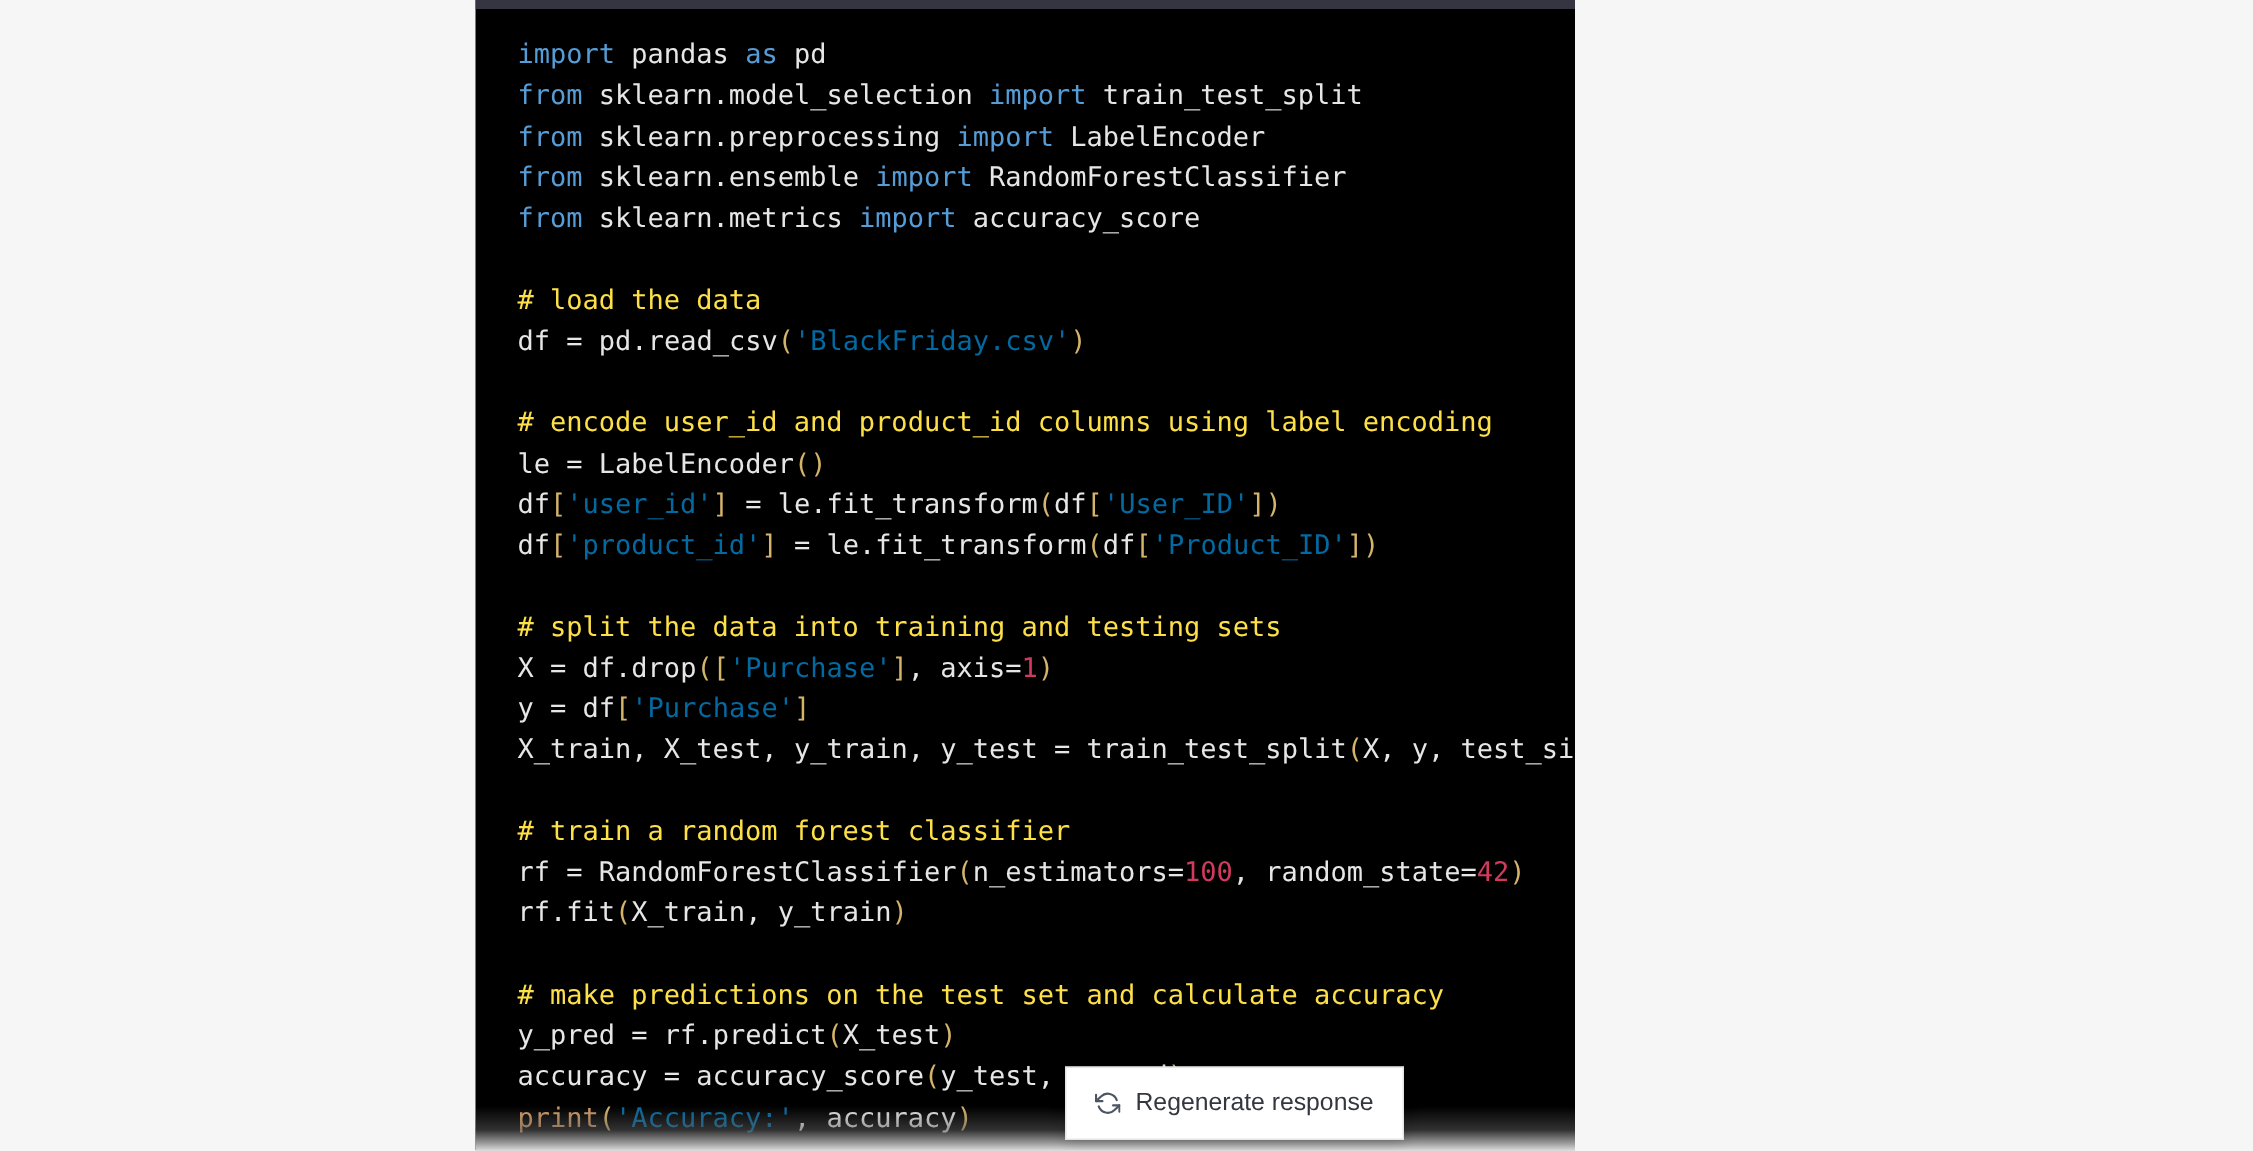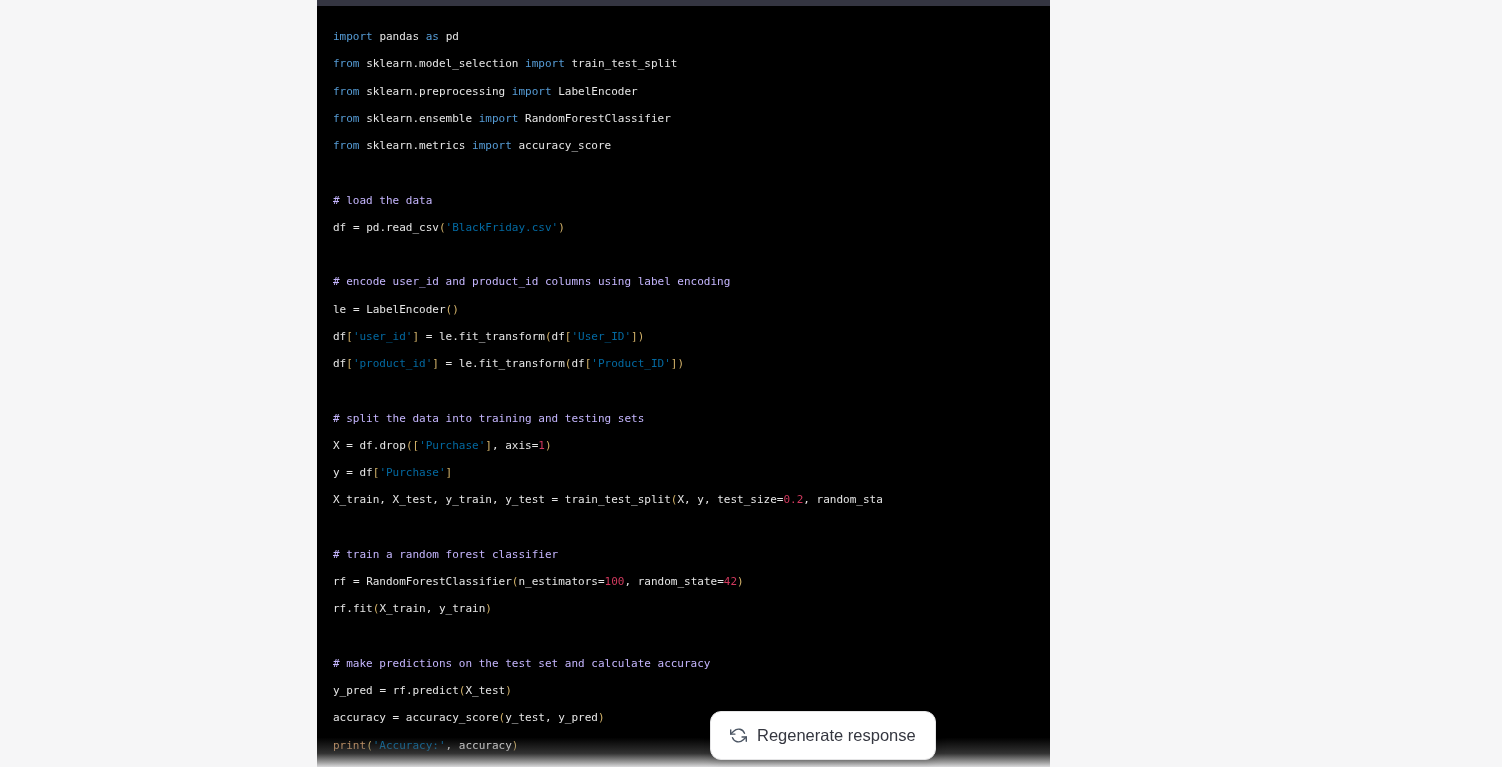--- a/index.html
+++ b/index.html
@@ -25,38 +25,38 @@
     overflow: hidden;
   }
   #code-header-bar {
     position: absolute;
     left: 0; top: 0;
     width: 733px; height: 6px;
     background: #343541;
   }
   #code-body {
     position: absolute;
-    left: 0; top: 6px;
+    left: 12px; top: 6px;
     width: 733px;
     padding: 17px 0 0 16px;
     font-family: "DejaVu Sans Mono", "Liberation Mono", monospace;
-    font-size: 11px;
+    font-size: 18px;
     line-height: 27.25px;
     color: #e6e6e6;
     white-space: pre;
     letter-spacing: 0px;
   }
   .code-line { white-space: pre; height: 27.25px; }
   .code-line.blank { color: transparent; }
 
   
   .kw  { color: #569cd6; }   
   .str { color: #0369a1; }   
   .num { color: #d1395e; }   
-  .com { color: #c4b5fd; }   
+  .com { color: #fde047; }   
   .fn  { color: #d19a66; }   
   .br  { color: #d4b36a; }   
   .pl  { color: #e6e6e6; }   
 
   
   #code-fade {
     position: absolute;
     left: 317px; bottom: 0;
     width: 733px; height: 36px;
     background: linear-gradient(to bottom,
@@ -72,21 +72,21 @@
   #regenerate-button {
     position: absolute;
     left: 710px; top: 711px;
     height: 49px;
     display: flex;
     align-items: center;
     gap: 10px;
     padding: 0 19px;
     background: #ffffff;
     border: 1px solid #e5e5e6;
-    border-radius: 11px;
+    border-radius: 0;
     box-shadow: 0 1px 7px rgba(0,0,0,0.10), 0 3px 14px rgba(0,0,0,0.06);
     cursor: pointer;
   }
   #regenerate-button .label {
     font-family: "Liberation Sans", sans-serif;
     font-size: 16.5px;
     color: #353740;
     white-space: nowrap;
   }
   #regenerate-button .icon { display: flex; align-items: center; }

